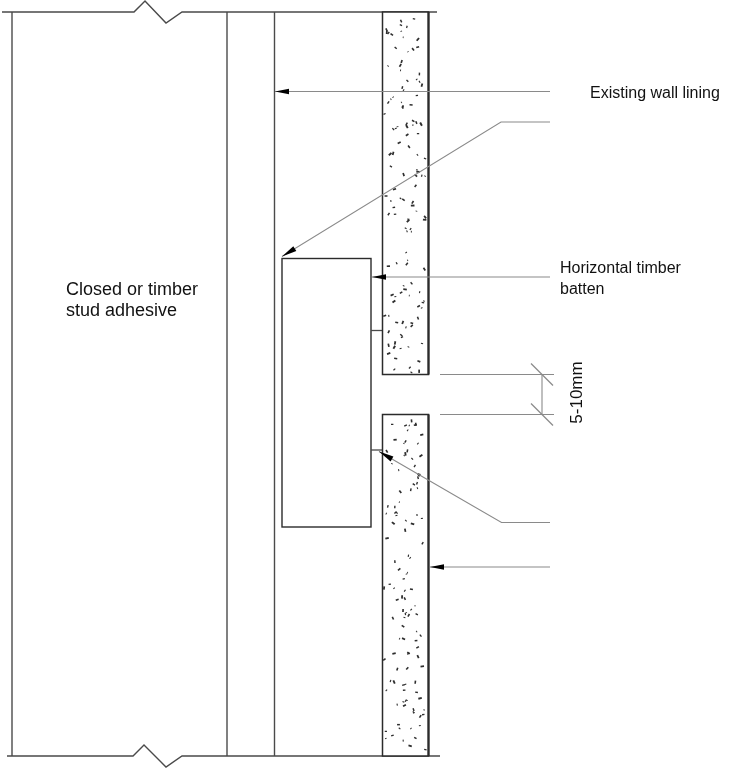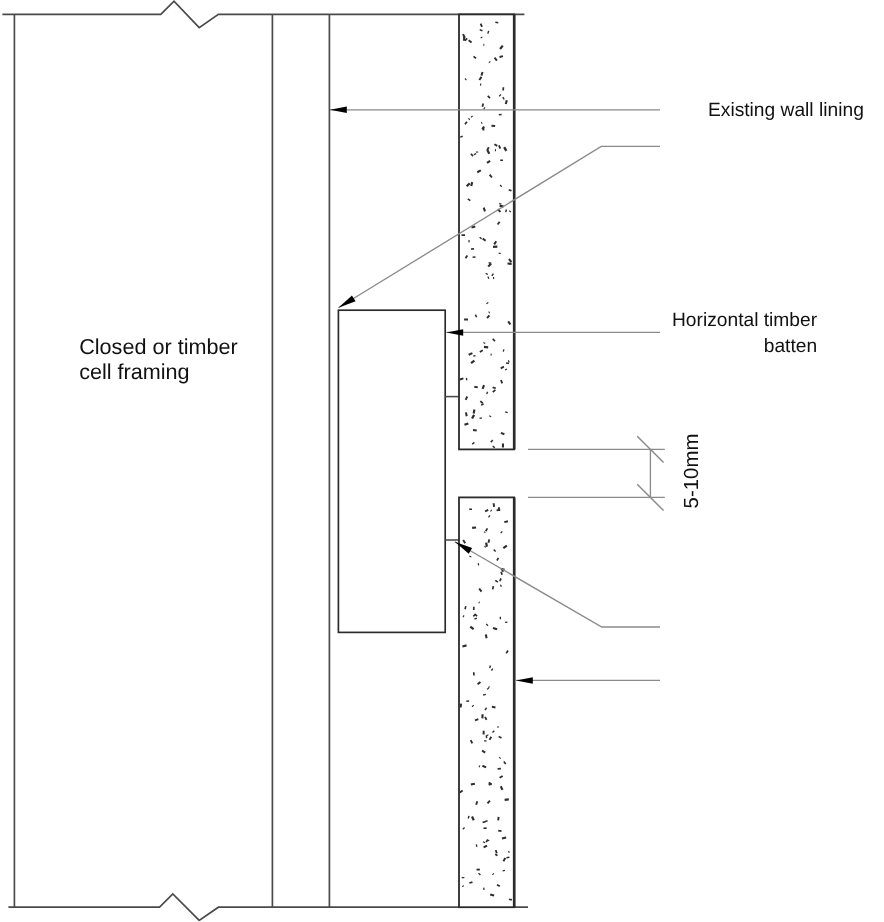--- a/index.html
+++ b/index.html
@@ -8,21 +8,21 @@
   html,body{margin:0;padding:0;background:var(--bg);}
   .canvas{
     position:relative; width:737px; height:768px; background:var(--bg);
     font-family:"Liberation Sans", sans-serif; color:var(--ink); overflow:hidden;
   }
   .canvas svg{position:absolute;left:0;top:0;}
   .lbl{position:absolute; font-size:16px; line-height:21px; white-space:nowrap; color:var(--ink);}
   .lbl-stud{left:66px; top:279px; font-size:18px; line-height:21px;}
   .lbl-ewl{left:560px; top:82px;margin-left:30px;}
   .lbl-ca{left:560px; top:111px;}
-  .lbl-htb{left:560px; top:257px;text-align:right;}
+  .lbl-htb{left:560px; top:257px;}
   .lbl-cct{left:560px; top:512px;}
   .lbl-bp{left:560px; top:546px;}
   .lbl-dim{
     left:536px; top:382px; width:81px; height:21px; text-align:center;
     font-size:17px; transform:rotate(-90deg);
   }
 </style>
 </head>
 <body>
 
@@ -304,21 +304,21 @@
 
     <line x1="440" y1="374.5" x2="554" y2="374.5" stroke="var(--leader)" stroke-width="1.1"></line>
     <line x1="440" y1="414.5" x2="554" y2="414.5" stroke="var(--leader)" stroke-width="1.1"></line>
     <line x1="542" y1="374.5" x2="542" y2="414.5" stroke="var(--leader)" stroke-width="1.1"></line>
     <line x1="531" y1="363.5" x2="553" y2="385.5" stroke="var(--leader)" stroke-width="1.2"></line>
     <line x1="531" y1="403.5" x2="553" y2="425.5" stroke="var(--leader)" stroke-width="1.2"></line>
   </svg>
 
   <div class="lbl lbl-stud">
     <div>Closed or timber</div>
-    <div>cell framing</div>
+    <div>stud adhesive</div>
   </div>
 
   <div class="lbl lbl-ewl">Existing wall lining</div>
 
 
   <div class="lbl lbl-htb">
     <div>Horizontal timber</div>
     <div>batten</div>
   </div>
 

